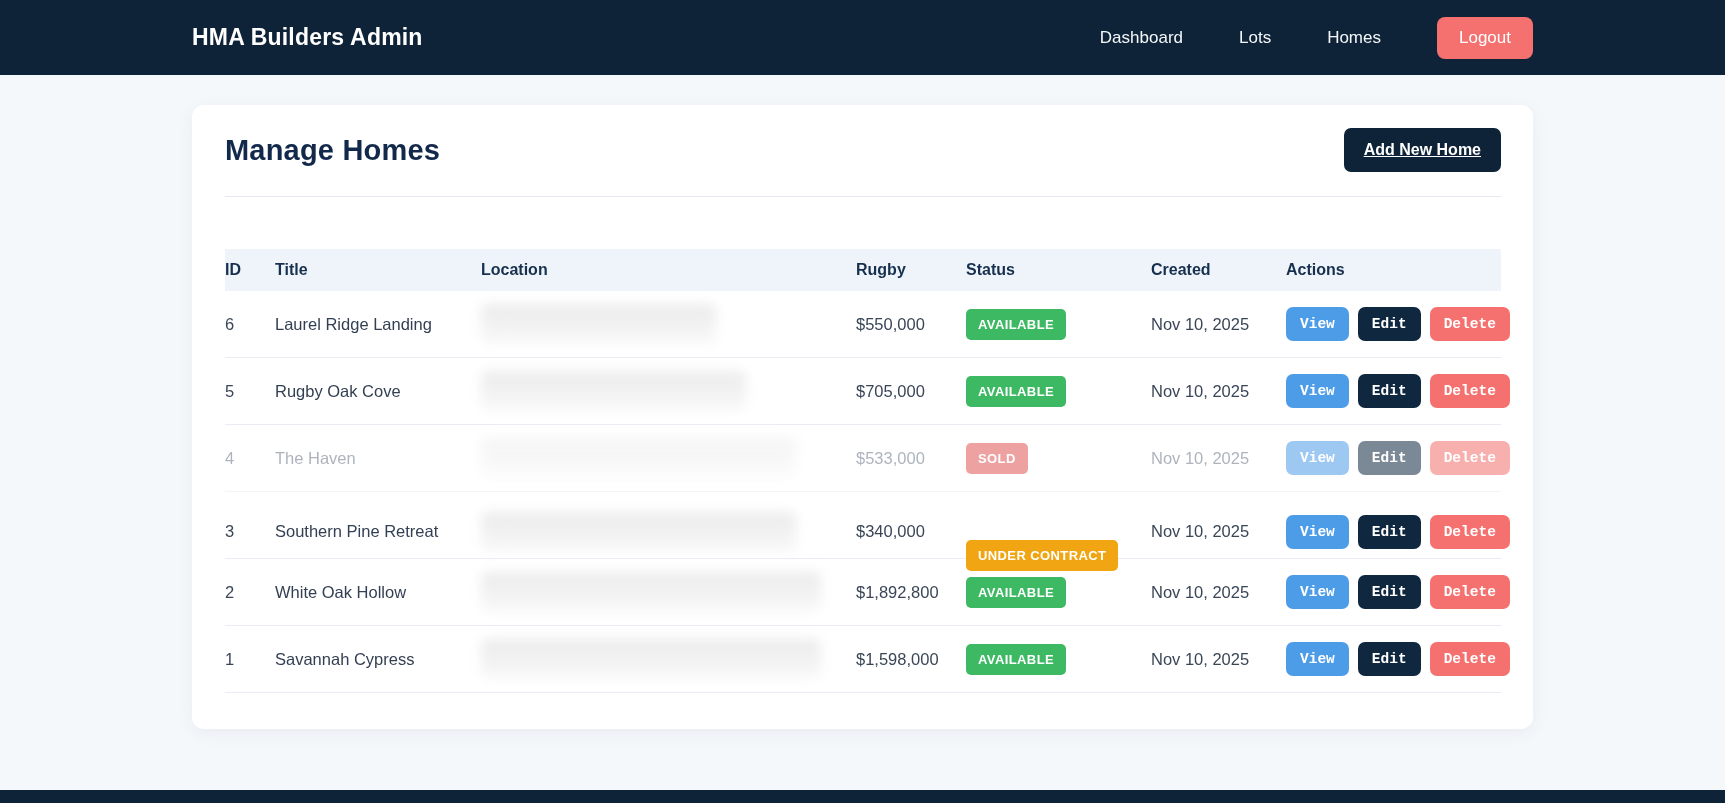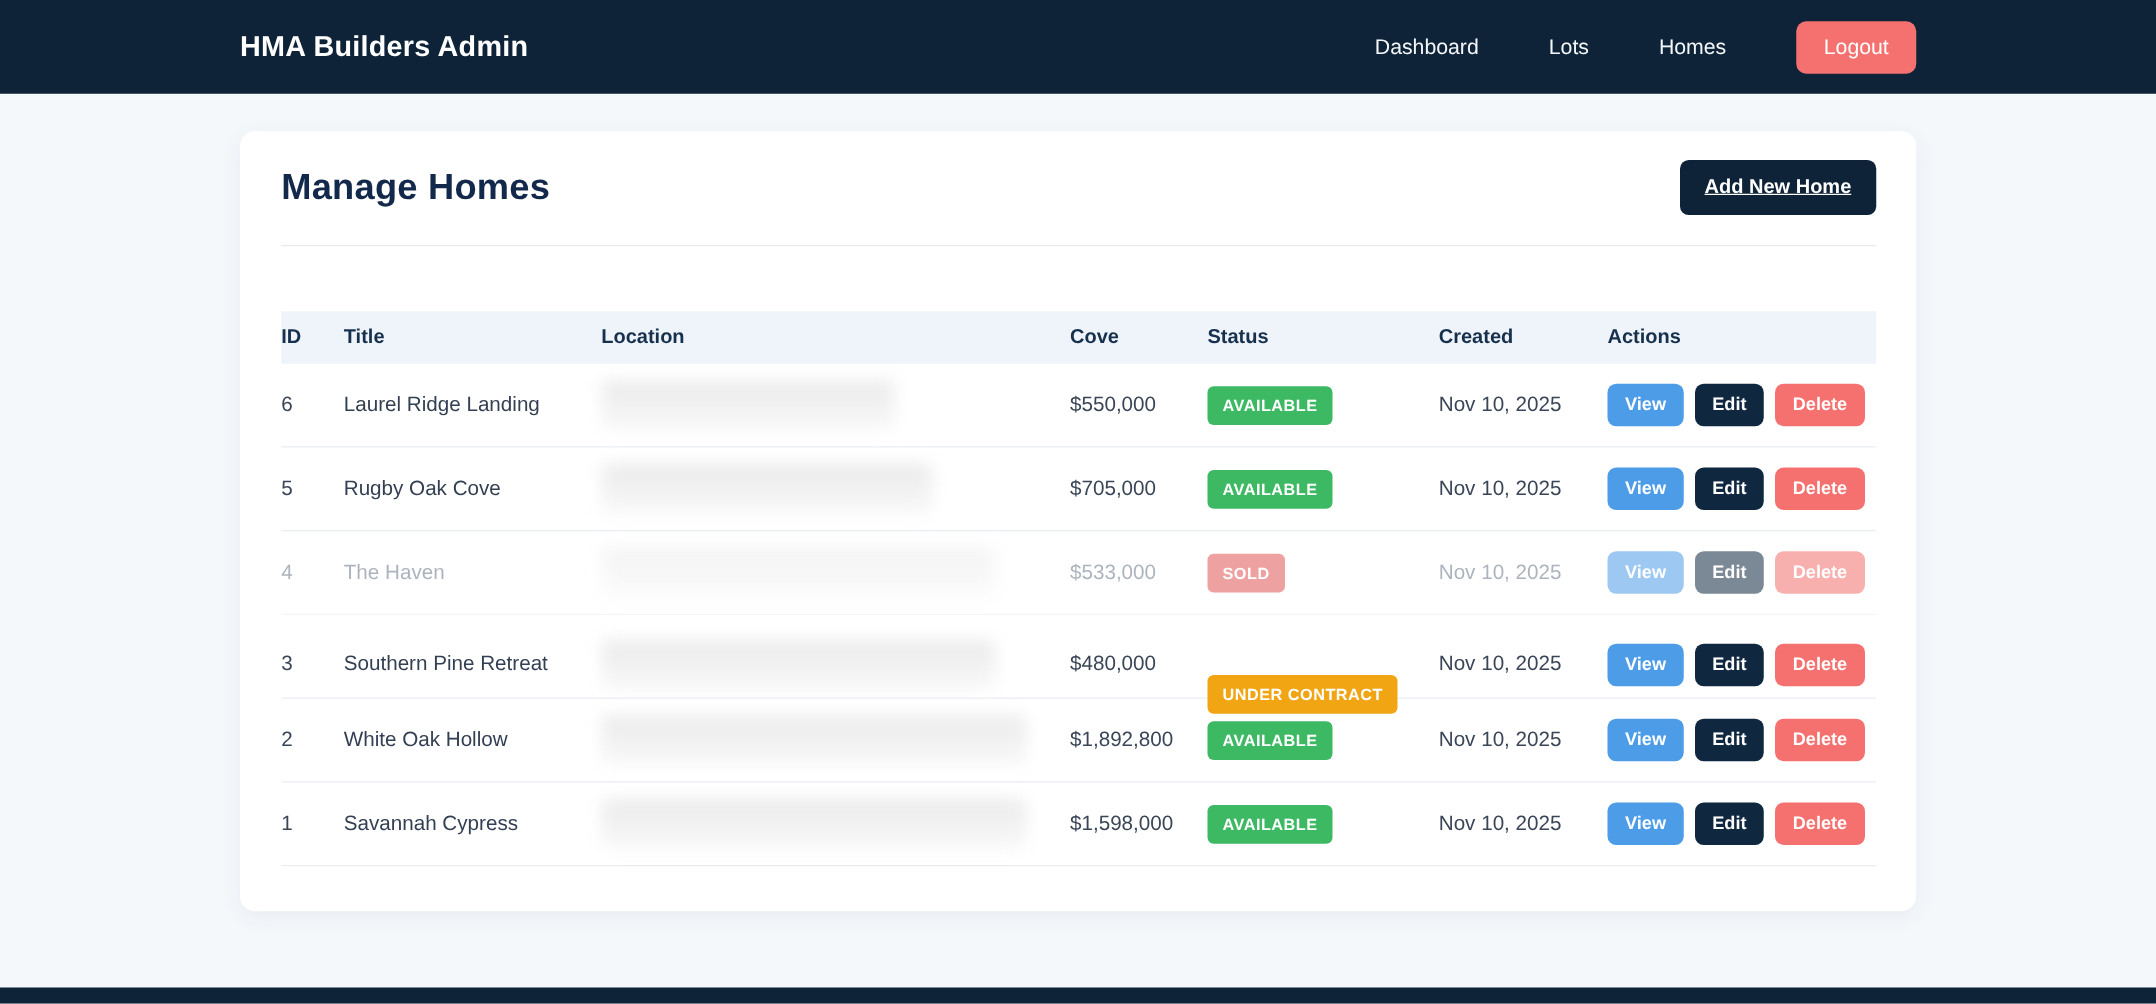--- a/index.html
+++ b/index.html
@@ -74,21 +74,21 @@
   .badge {
     display:inline-block; padding:8px 12px; border-radius:5px;
     font-size:13px; font-weight:bold; color:#ffffff; letter-spacing:.4px;
   }
   .badge.available { background:#3db863; }
   .badge.sold { background:#e05656; }
   .badge.under { background:#f1a512;margin-top:48px; }
   
   .actions { display:flex; gap:9px; }
   .abtn {
-    border:none; cursor:pointer; color:#fff; font-family:Liberation Sans, sans-serif;
+    border:none; cursor:pointer; color:#fff; font-family:Liberation Mono, monospace;
     font-size:14.5px; font-weight:bold; padding:9px 14px; border-radius:7px;
   }
   .abtn.view { background:#4d9ce8; }
   .abtn.edit { background:#102740; }
   .abtn.delete { background:#f4716f; }
   
   .footer-bar {
     position:absolute; left:0; bottom:0; width:100%; height:13px;
     background:#0e2337;
   }
@@ -114,21 +114,21 @@
     <button class="add-btn">Add New Home</button>
   </div>
   <div class="head-divider"></div>
 
   <div class="table">
 
     <div class="tr thead">
       <div>ID</div>
       <div>Title</div>
       <div>Location</div>
-      <div>Cove</div>
+      <div>Rugby</div>
       <div>Status</div>
       <div>Created</div>
       <div>Actions</div>
     </div>
 
     <div class="tr row">
       <div class="cell-id">6</div>
       <div class="cell-title">Laurel Ridge Landing</div>
       <div>
           <div class="loc-blur bw-1"></div>
@@ -174,21 +174,21 @@
         <button class="abtn delete">Delete</button>
       </div>
     </div>
 
     <div class="tr row">
       <div class="cell-id">3</div>
       <div class="cell-title">Southern Pine Retreat</div>
       <div>
           <div class="loc-blur bw-3"></div>
         </div>
-      <div class="cell-cost">$480,000</div>
+      <div class="cell-cost">$340,000</div>
       <div><span class="badge under">UNDER CONTRACT</span></div>
       <div class="cell-created">Nov 10, 2025</div>
       <div class="actions">
         <button class="abtn view">View</button>
         <button class="abtn edit">Edit</button>
         <button class="abtn delete">Delete</button>
       </div>
     </div>
 
     <div class="tr row">

